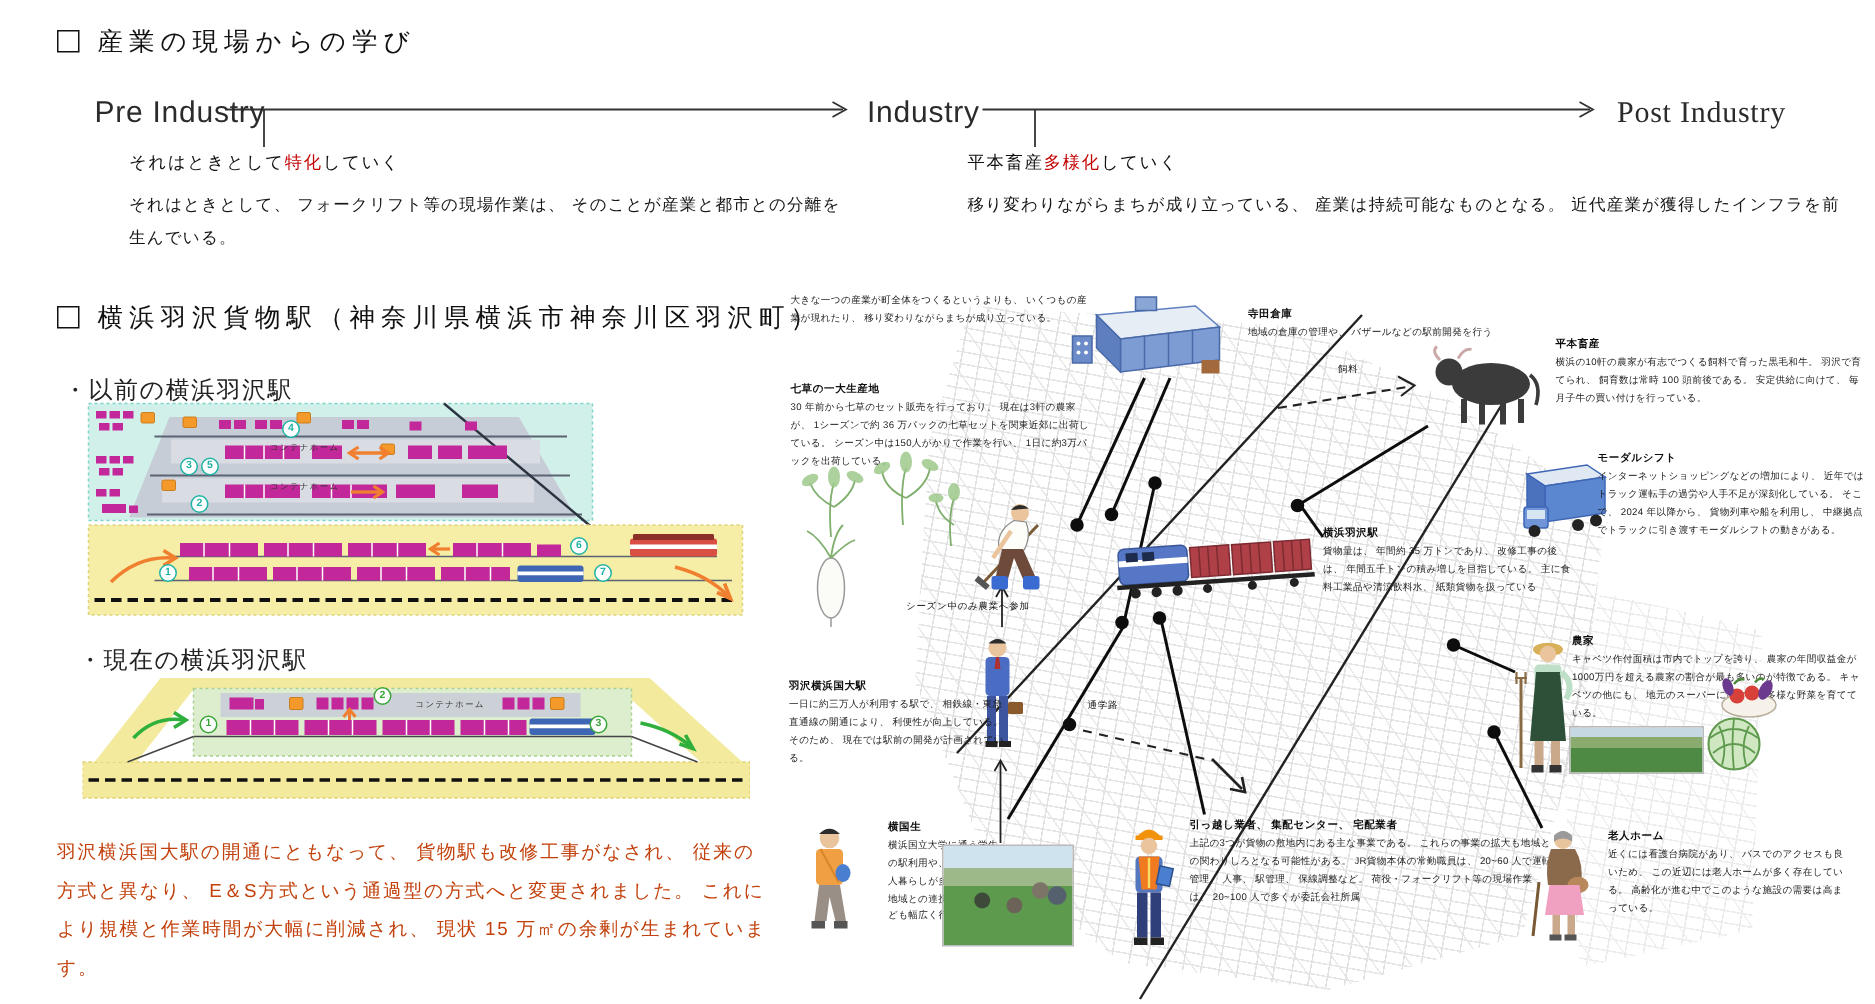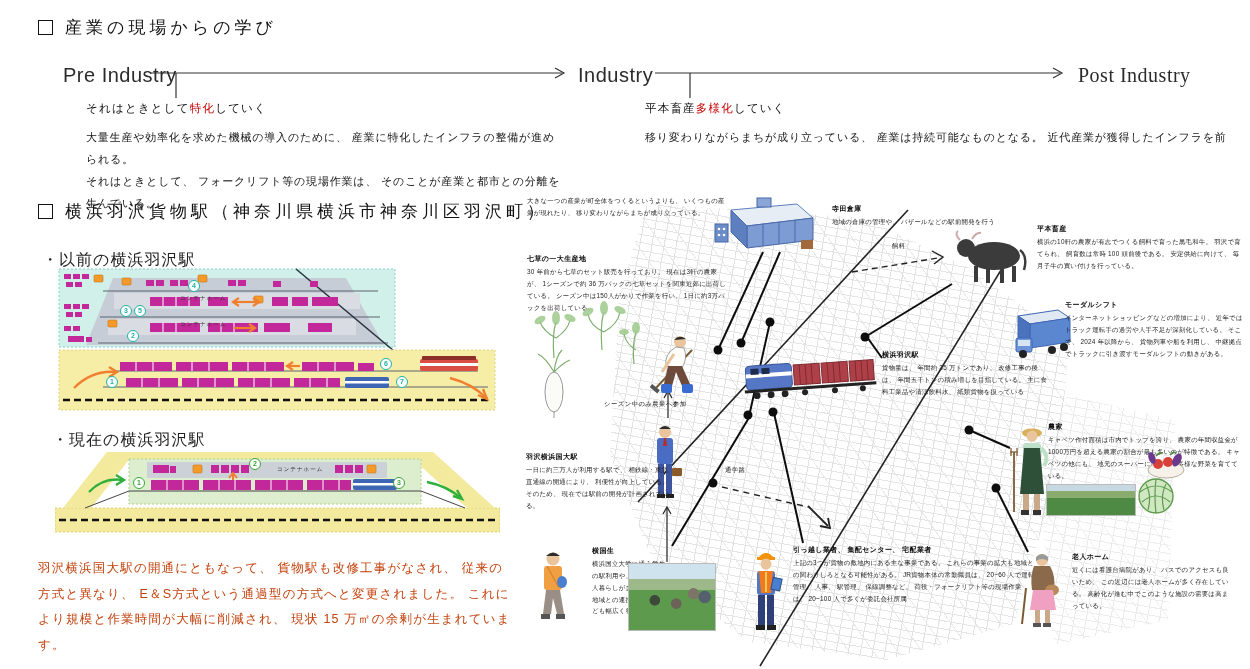--- a/index.html
+++ b/index.html
@@ -62,21 +62,20 @@
     <line x1="690" y1="15" x2="690" y2="40" stroke="#333" stroke-width="1.2"></line>
   </svg>
   <span class="tl-label" style="left:63px;top:64px;">Pre Industry</span>
   <span class="tl-label" style="left:578px;top:64px;">Industry</span>
   <span class="tl-label" style="left:1078px;top:64px;font-family:Liberation Serif, serif;">Post Industry</span>
 
   <div class="lead-h" style="left:86px;top:101px;">
     <span>それはときとして</span><span class="em">特化</span><span>していく</span>
   </div>
   <div class="lead-body" style="left:86px;top:126px;width:480px;">
-    <div>大量生産や効率化を求めた機械の導入のために、 産業に特化したインフラの整備が進められる。</div>
     <div>それはときとして、 フォークリフト等の現場作業は、 そのことが産業と都市との分離を生んでいる。</div>
   </div>
 
   <div class="lead-h" style="left:645px;top:101px;">
     <span>平本畜産</span><span class="em">多様化</span><span>していく</span>
   </div>
   <div class="lead-body" style="left:645px;top:126px;width:585px;">
     <div>移り変わりながらまちが成り立っている、 産業は持続可能なものとなる。 近代産業が獲得したインフラを前</div>
   </div>
 

